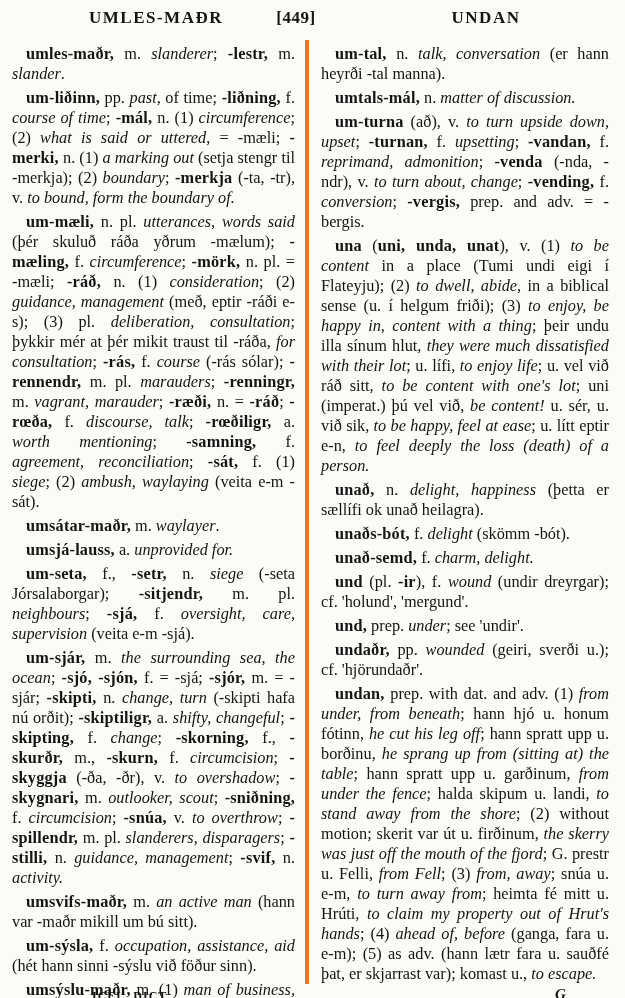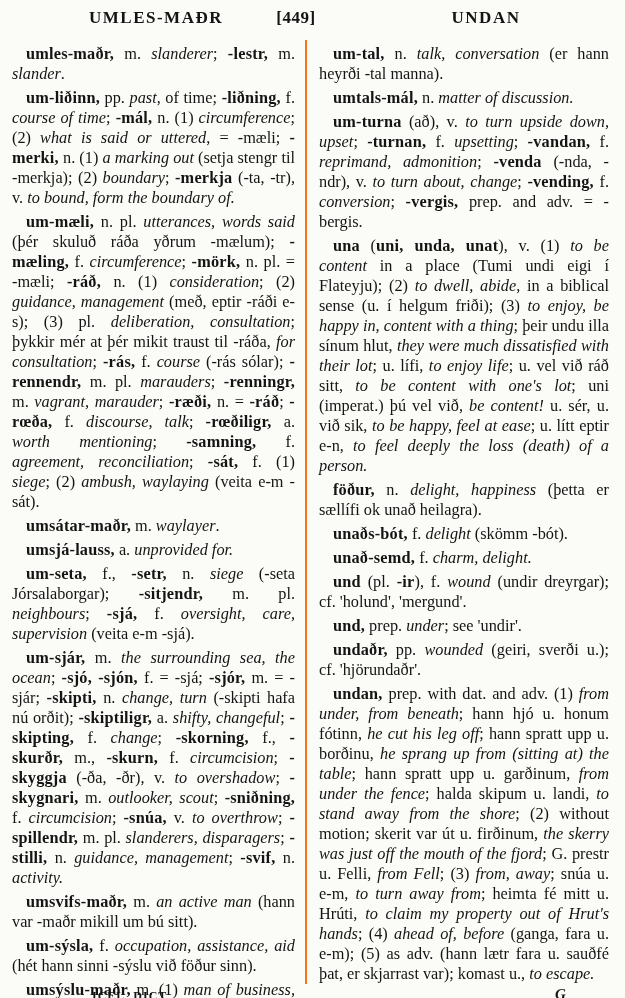--- a/index.html
+++ b/index.html
@@ -15,21 +15,21 @@
   }
   .header .htitle{position:absolute;top:0;text-align:center;}
   .h-left{left:0;width:312px;}
   .h-center{left:236px;width:120px;letter-spacing:.5px;}
   .h-right{left:330px;width:312px;}
   .columns{
     position:absolute;top:40px;left:0;width:625px;height:944px;
     display:flex;
   }
   .col{width:305px;padding:0 6px 0 8px;box-sizing:border-box;}
-  .col-right{border-left:2px solid #f97316;width:312px;padding:0 4px 0 8px;}
+  .col-right{border-left:4px solid #f97316;width:312px;padding:0 4px 0 8px;}
   p.entry{
     margin:4px;text-indent:14px;text-align:justify;
     font-size:16.3px;line-height:20px;
   }
   p.entry b{font-weight:bold;letter-spacing:.2px;}
   p.entry i{font-style:italic;}
   .footer-left{
     position:absolute;top:989px;left:92px;
     font-size:12px;letter-spacing:1px;font-variant:small-caps;font-weight:bold;
   }
@@ -60,21 +60,21 @@
         <p class="entry"><b>um-sjár,</b> m. <i>the surrounding sea, the ocean</i>; <b>-sjó, -sjón,</b> f. = -sjá; <b>-sjór,</b> m. = -sjár; <b>-skipti,</b> n. <i>change, turn</i> (-skipti hafa nú orðit); <b>-skiptiligr,</b> a. <i>shifty, changeful</i>; <b>-skipting,</b> f. <i>change</i>; <b>-skorning,</b> f., <b>-skurðr,</b> m., <b>-skurn,</b> f. <i>circumcision</i>; <b>-skyggja</b> (-ða, -ðr), v. <i>to overshadow</i>; <b>-skygnari,</b> m. <i>outlooker, scout</i>; <b>-sniðning,</b> f. <i>circumcision</i>; <b>-snúa,</b> v. <i>to overthrow</i>; <b>-spillendr,</b> m. pl. <i>slanderers, disparagers</i>; <b>-stilli,</b> n. <i>guidance, management</i>; <b>-svif,</b> n. <i>activity.</i></p>
         <p class="entry"><b>umsvifs-maðr,</b> m. <i>an active man</i> (hann var -maðr mikill um bú sitt).</p>
         <p class="entry"><b>um-sýsla,</b> f. <i>occupation, assistance, aid</i> (hét hann sinni -sýslu við föður sinn).</p>
         <p class="entry"><b>umsýslu-maðr,</b> m. (1) <i>man of business, active man</i> (-maðr mikill); (2) <i>steward, manager</i> (hann var þá -maðr í Reykjaholti); <b>-mikill,</b> a. <i>active, busy</i> (væn kona ok -mikil).</p>
       </div>
     <div class="col col-right">
         <p class="entry"><b>um-tal,</b> n. <i>talk, conversation</i> (er hann heyrði -tal manna).</p>
         <p class="entry"><b>umtals-mál,</b> n. <i>matter of discussion.</i></p>
         <p class="entry"><b>um-turna</b> (að), v. <i>to turn upside down, upset</i>; <b>-turnan,</b> f. <i>upsetting</i>; <b>-vandan,</b> f. <i>reprimand, admonition</i>; <b>-venda</b> (-nda, -ndr), v. <i>to turn about, change</i>; <b>-vending,</b> f. <i>conversion</i>; <b>-vergis,</b> prep. and adv. = -bergis.</p>
         <p class="entry"><b>una</b> (<b>uni, unda, unat</b>), v. (1) <i>to be content</i> in a place (Tumi undi eigi í Flateyju); (2) <i>to dwell, abide</i>, in a biblical sense (u. í helgum friði); (3) <i>to enjoy, be happy in, content with a thing</i>; þeir undu illa sínum hlut, <i>they were much dissatisfied with their lot</i>; u. lífi, <i>to enjoy life</i>; u. vel við ráð sitt, <i>to be content with one's lot</i>; uni (imperat.) þú vel við, <i>be content!</i> u. sér, u. við sik, <i>to be happy, feel at ease</i>; u. lítt eptir e-n, <i>to feel deeply the loss (death) of a person.</i></p>
-        <p class="entry"><b>föður,</b> n. <i>delight, happiness</i> (þetta er sællífi ok unað heilagra).</p>
+        <p class="entry"><b>unað,</b> n. <i>delight, happiness</i> (þetta er sællífi ok unað heilagra).</p>
         <p class="entry"><b>unaðs-bót,</b> f. <i>delight</i> (skömm -bót).</p>
         <p class="entry"><b>unað-semd,</b> f. <i>charm, delight.</i></p>
         <p class="entry"><b>und</b> (pl. <b>-ir</b>), f. <i>wound</i> (undir dreyrgar); cf. 'holund', 'mergund'.</p>
         <p class="entry"><b>und,</b> prep. <i>under</i>; see 'undir'.</p>
         <p class="entry"><b>undaðr,</b> pp. <i>wounded</i> (geiri, sverði u.); cf. 'hjörundaðr'.</p>
         <p class="entry"><b>undan,</b> prep. with dat. and adv. (1) <i>from under, from beneath</i>; hann hjó u. honum fótinn, <i>he cut his leg off</i>; hann spratt upp u. borðinu, <i>he sprang up from (sitting at) the table</i>; hann spratt upp u. garðinum, <i>from under the fence</i>; halda skipum u. landi, <i>to stand away from the shore</i>; (2) without motion; skerit var út u. firðinum, <i>the skerry was just off the mouth of the fjord</i>; G. prestr u. Felli, <i>from Fell</i>; (3) <i>from, away</i>; snúa u. e-m, <i>to turn away from</i>; heimta fé mitt u. Hrúti, <i>to claim my property out of Hrut's hands</i>; (4) <i>ahead of, before</i> (ganga, fara u. e-m); (5) as adv. (hann lætr fara u. sauðfé þat, er skjarrast var); komast u., <i>to escape.</i></p>
       </div>
   </div>
 
   <div class="footer-left">ICEL. DICT.</div>

